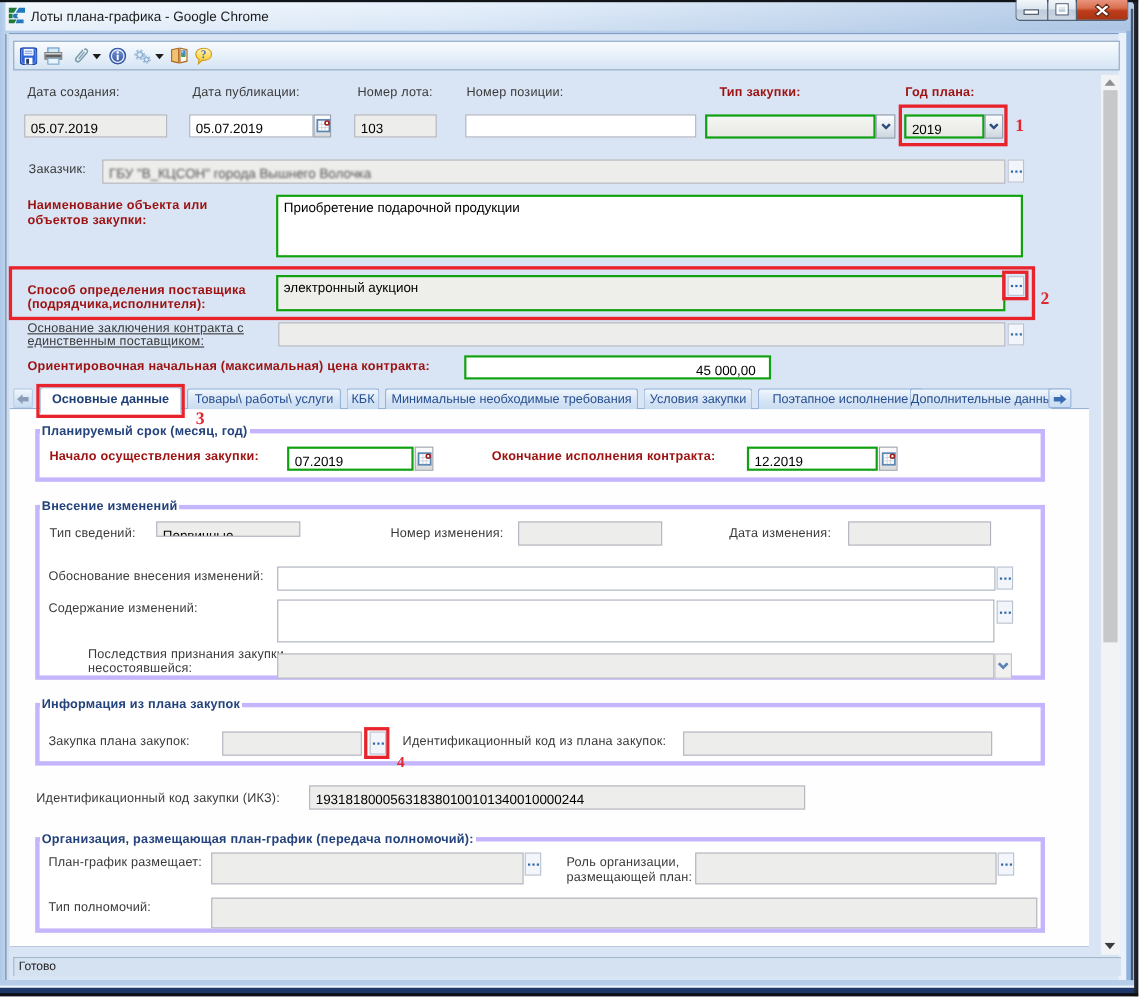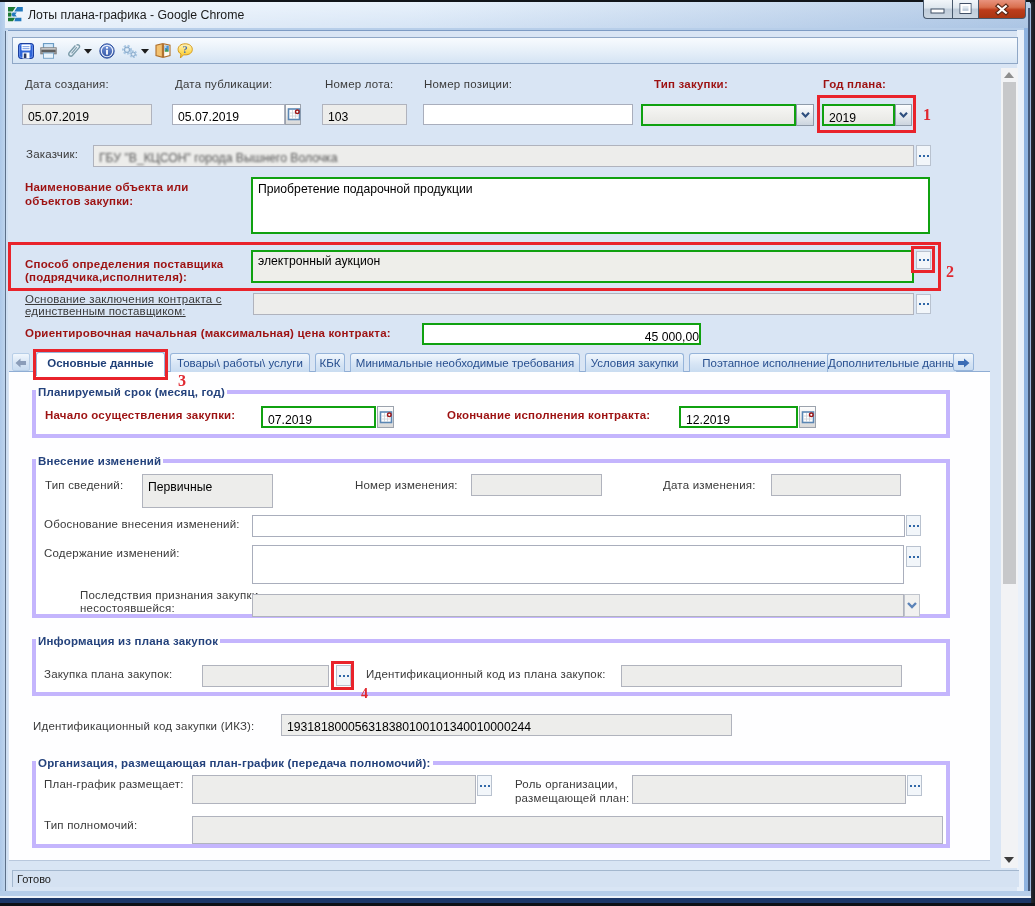--- a/index.html
+++ b/index.html
@@ -192,21 +192,21 @@
 
   <div class="inp gray" style="left:22px;top:104px;width:130px;height:21px;">05.07.2019</div>
   <div class="inp" style="left:172px;top:104px;width:113px;height:21px;">05.07.2019</div>
   <div class="calbtn" style="left:285px;top:104px;width:16px;height:21px;">
     <svg width="14" height="15" viewBox="0 0 14 15" style="margin:2px 0 0 0.5px">
         <rect x="1.5" y="2" width="11" height="10.5" fill="#fff" stroke="#5b87b4" stroke-width="1.6"></rect>
         <path d="M3 6h8M3 9h8M5.5 3v9M8.5 3v9" stroke="#c9cfd6" stroke-width="0.8" fill="none"></path>
         <circle cx="10.3" cy="4.8" r="1.8" fill="none" stroke="#a01818" stroke-width="1.4"></circle>
       </svg>
   </div>
-  <div class="inp gray" style="left:322px;top:104px;width:85px;height:21px;">103</div>
+  <div class="inp gray" style="left:322px;top:104px;width:75px;height:21px;">103</div>
   <div class="inp" style="left:423px;top:104px;width:210px;height:21px;"></div>
   <div class="inp grn" style="left:641px;top:104px;width:155px;height:22px;background:linear-gradient(#f6f6f4,#e7e7e3);"></div>
   <div class="cmbbtn" style="left:796px;top:104px;width:18px;height:22px;">
       <svg width="9" height="6" viewBox="0 0 9 6">
         <path d="M1 0.8 L4.5 4.4 L8 0.8" fill="none" stroke="#2e4e7e" stroke-width="2.2"></path>
       </svg>
     </div>
   <div class="redbox" style="left:817px;top:95px;width:99px;height:38px;"></div>
   <div class="inp grn" style="left:822px;top:104px;width:73px;height:22px;background:linear-gradient(#f6f6f4,#e7e7e3);">2019</div>
   <div class="cmbbtn" style="left:895px;top:104px;width:17px;height:22px;">
@@ -234,21 +234,21 @@
     </div>
   <div class="rednum" style="left:946px;top:263px;">2</div>
 
   <div class="lbl" style="left:25px;top:293px;line-height:12px;text-decoration:underline;">Основание заключения контракта с<br>единственным поставщиком:</div>
   <div class="inp gray" style="left:253px;top:293px;width:661px;height:22px;"></div>
   <div class="btn3" style="left:916px;top:294px;width:15px;height:20px;">
       <i></i>
     </div>
 
   <div class="lblr" style="left:25px;top:327px">Ориентировочная начальная (максимальная) цена контракта:</div>
-  <div class="inp grn" style="left:422px;top:323px;width:279px;height:22px;padding-right:0;text-align:right;">45 000,00</div>
+  <div class="inp grn" style="left:422px;top:323px;width:279px;height:22px;padding-right:12px;text-align:right;">45 000,00</div>
 
   <div class="tabline"></div>
   <div class="tab" style="left:12px;top:353px;width:18px;height:18px;border-radius:2px;border-bottom:1px solid #96b4da;border-color:#b8cfe8;"><svg width="12" height="10" viewBox="0 0 12 10" style="margin-top:4px">
         <path d="M5.5 0.5 L5.5 3 H11 V7 H5.5 V9.5 L0.5 5 Z" fill="#8b9db9"></path>
       </svg></div>
   <div class="tab tabactive" style="left:36px;width:129px;">Основные данные</div>
   <div class="tab" style="left:170px;width:140px;">Товары\ работы\ услуги</div>
   <div class="tab" style="left:315px;width:30px;">КБК</div>
   <div class="tab" style="left:350px;width:230px;">Минимальные необходимые требования</div>
   <div class="tab" style="left:585px;width:99px;">Условия закупки</div>
@@ -281,21 +281,21 @@
         <rect x="1.5" y="2" width="11" height="10.5" fill="#fff" stroke="#5b87b4" stroke-width="1.6"></rect>
         <path d="M3 6h8M3 9h8M5.5 3v9M8.5 3v9" stroke="#c9cfd6" stroke-width="0.8" fill="none"></path>
         <circle cx="10.3" cy="4.8" r="1.8" fill="none" stroke="#a01818" stroke-width="1.4"></circle>
       </svg>
   </div>
 
   <fieldset style="left:32px;top:455px;width:918px;height:163px;background:#fff;">
     <legend>Внесение изменений</legend>
   </fieldset>
   <div class="lbl" style="left:45px;top:479px">Тип сведений:</div>
-  <div class="inp gray" style="left:142px;top:474px;width:131px;height:34px;">Первичные</div>
+  <div class="inp gray" style="left:142px;top:474px;width:131px;height:14px;">Первичные</div>
   <div class="lbl" style="left:355px;top:479px">Номер изменения:</div>
   <div class="inp gray" style="left:471px;top:474px;width:131px;height:22px;"></div>
   <div class="lbl" style="left:663px;top:479px">Дата изменения:</div>
   <div class="inp gray" style="left:771px;top:474px;width:130px;height:22px;"></div>
   <div class="lbl" style="left:44px;top:518px">Обоснование внесения изменений:</div>
   <div class="inp" style="left:252px;top:515px;width:653px;height:22px;"></div>
   <div class="btn3" style="left:906px;top:515px;width:15px;height:21px;">
       <i></i>
     </div>
   <div class="lbl" style="left:44px;top:547px">Содержание изменений:</div>

